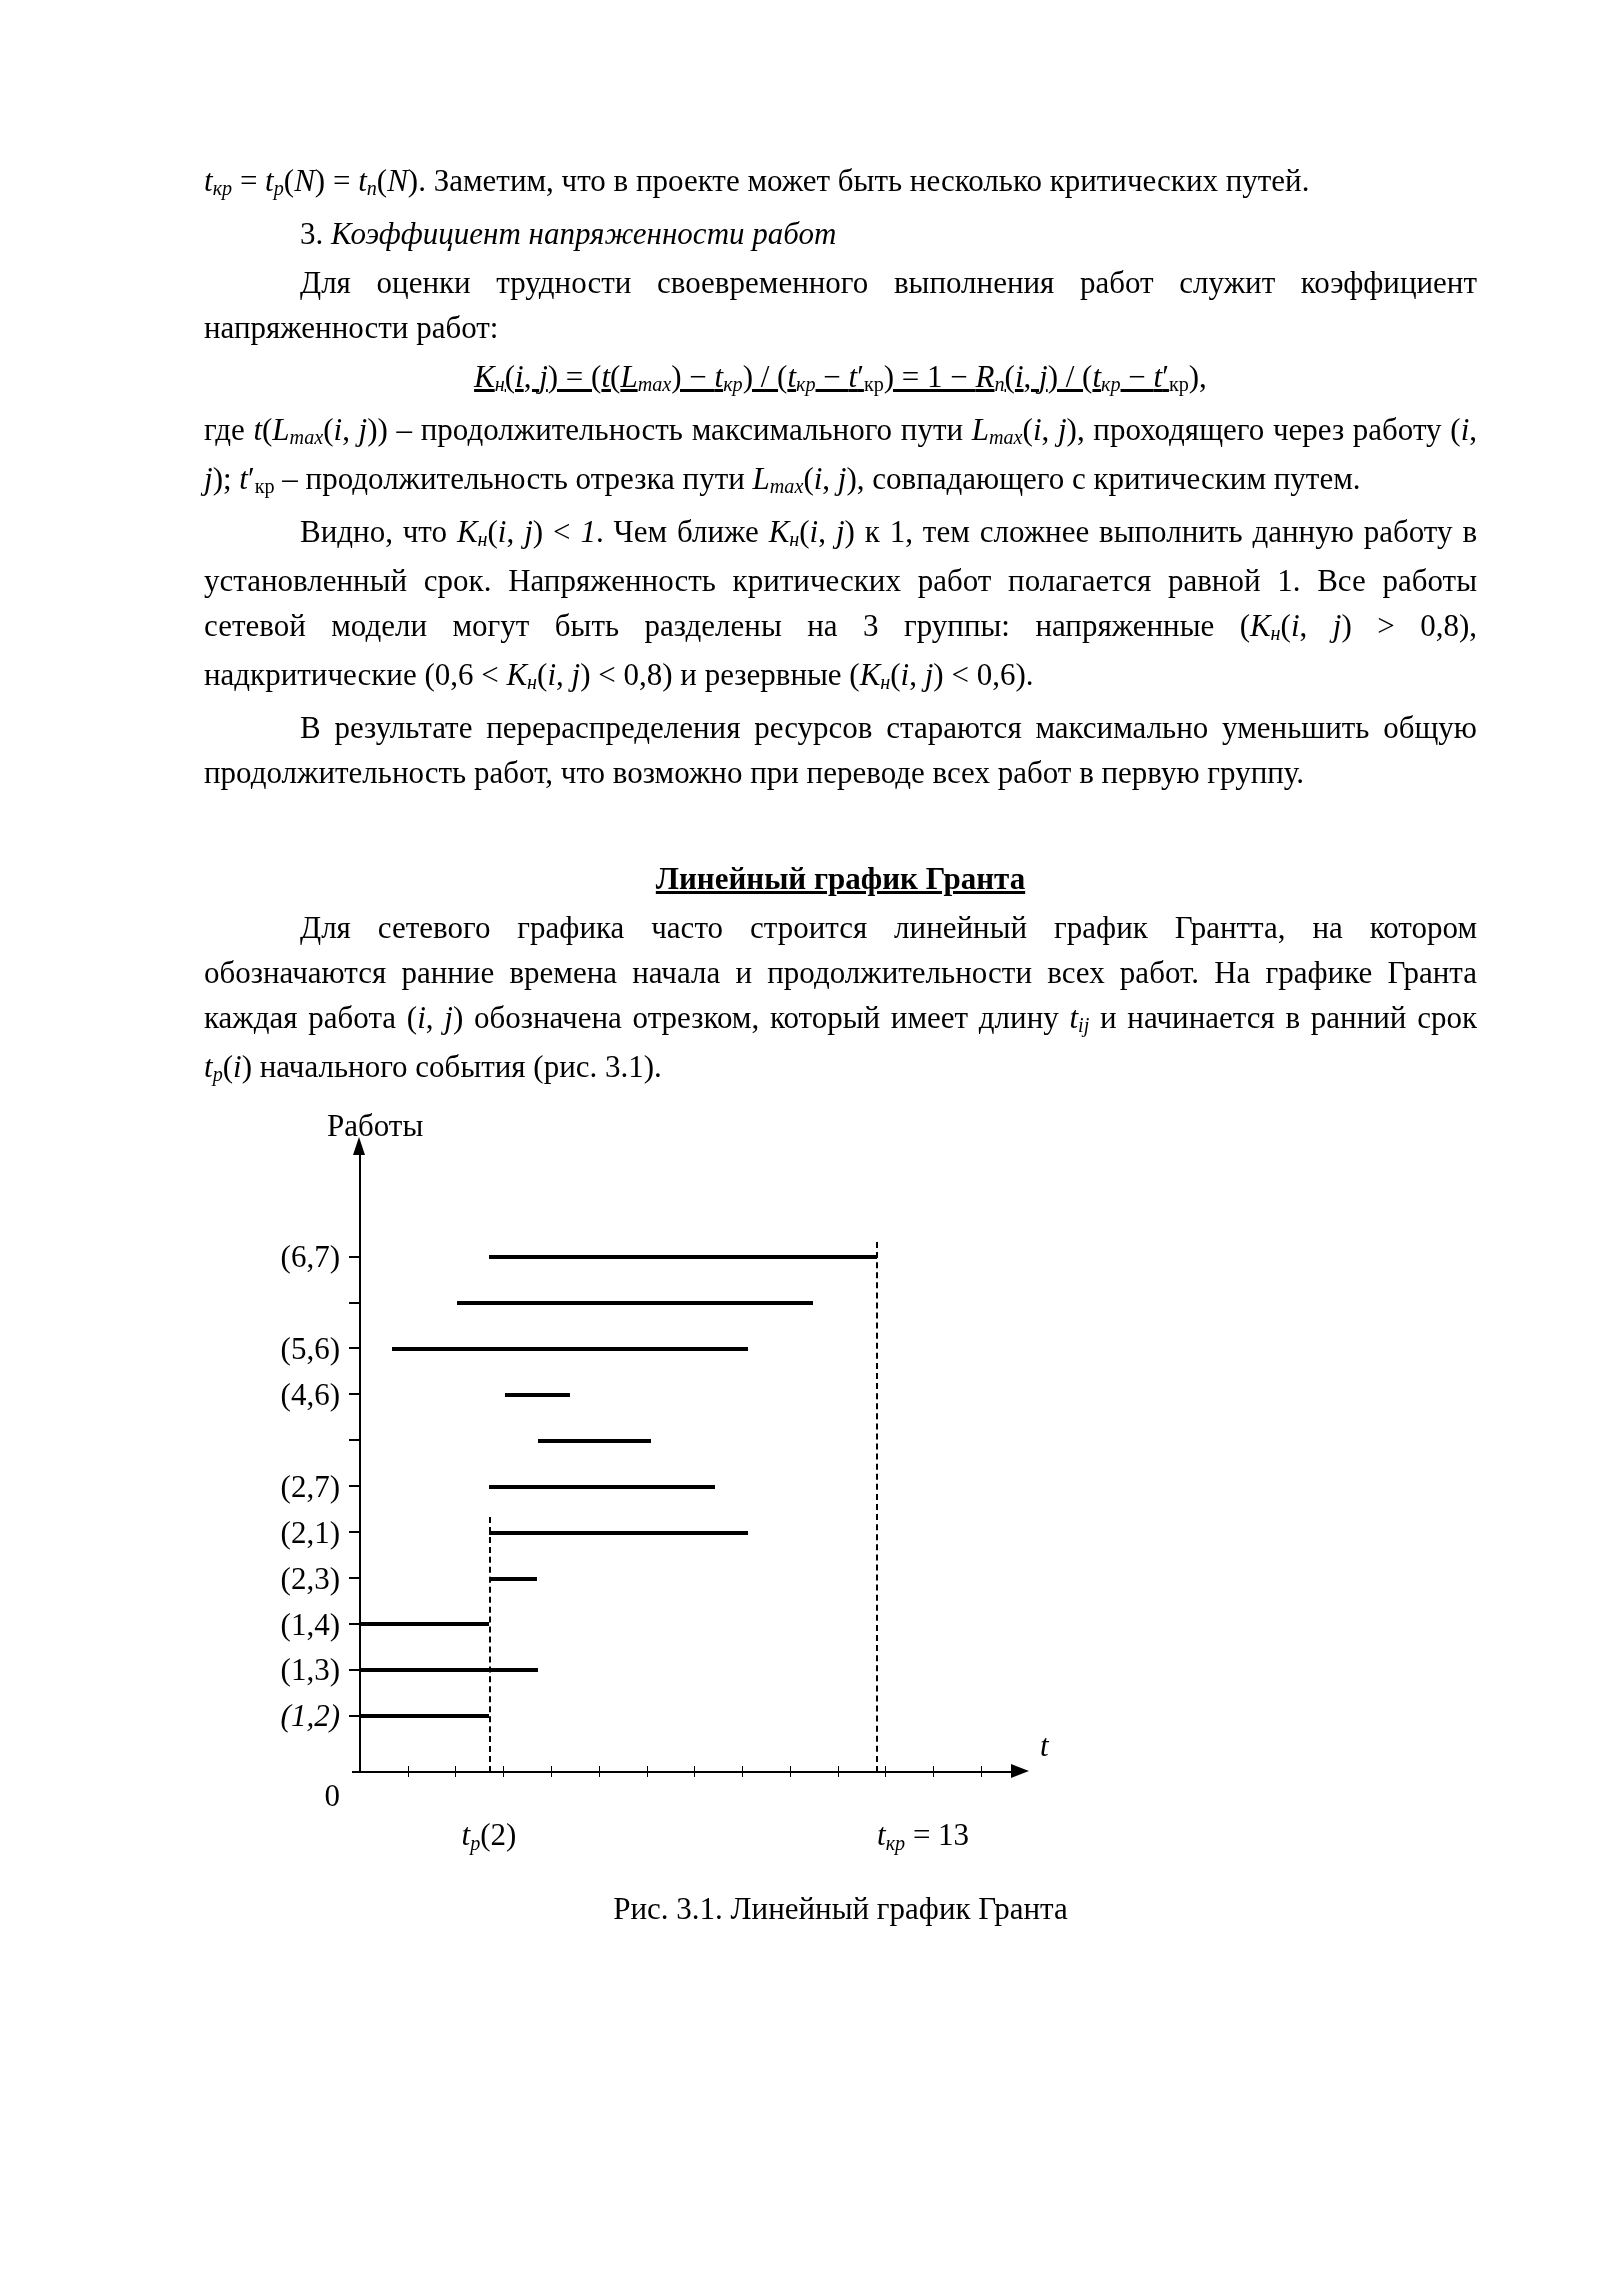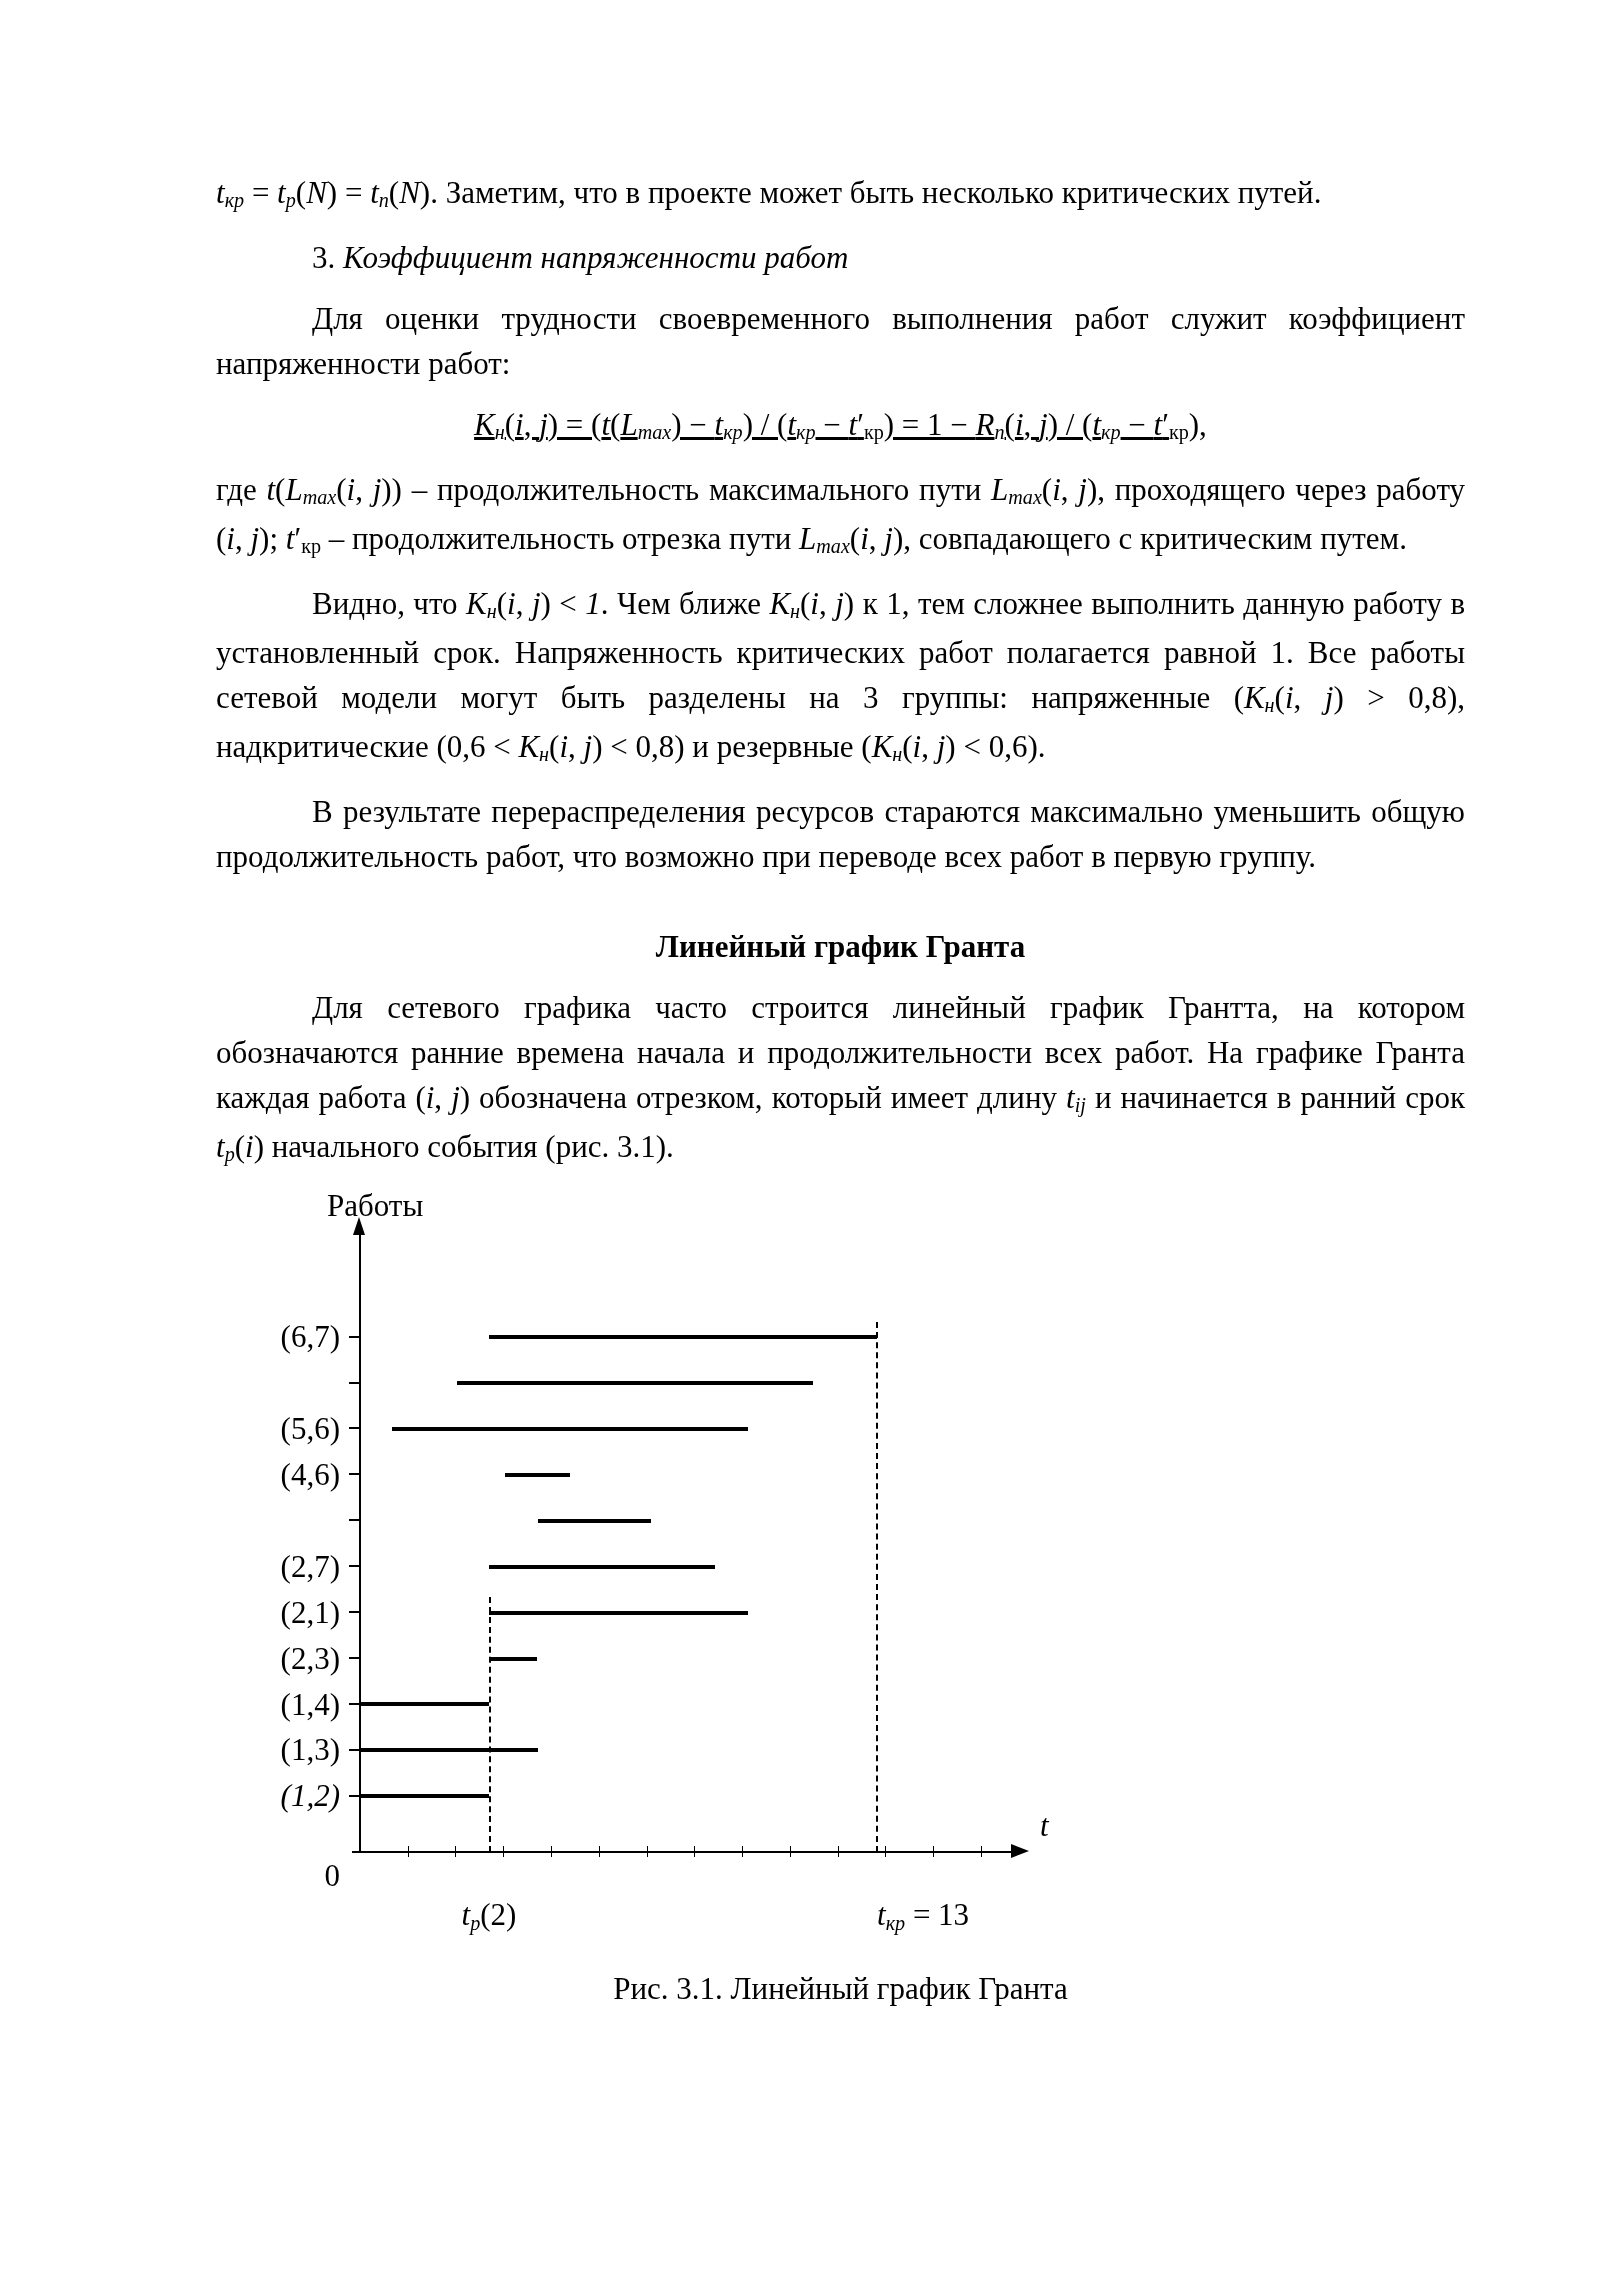--- a/index.html
+++ b/index.html
@@ -6,24 +6,24 @@
   .page{
     position:relative;
     width:1622px;height:2295px;
     background:#ffffff;
     color:#000;
     font-family:"Liberation Serif","DejaVu Serif",serif;
     font-size:31px;line-height:45px;
     overflow:hidden;
   }
   .content{position:absolute;left:200px;top:154px;width:1281px;}
-  .para{margin:16px;text-align:justify;}
+  .para{margin:4px;text-align:justify;}
   .indent{text-indent:96px;}
   .formula{margin:0;text-align:center;text-decoration:underline;}
-  .heading{margin:45px 0 0 0;font-size:31px;line-height:45px;text-align:center;font-weight:bold;}
+  .heading{margin:61px 0 0 0;font-size:31px;line-height:45px;text-align:center;font-weight:bold;text-decoration:underline;}
   .caption{margin:22px 0 0 0;text-align:center;}
   .chart{position:relative;width:1622px;height:753px;margin-left:-200px;margin-top:18.3px;}
   .ctext{position:absolute;font-size:31px;line-height:45px;white-space:nowrap;}
   .rowlab{text-align:right;}
   .it{font-style:italic;}
   .sb{font-size:65%;position:relative;bottom:-0.22em;}
 </style>
 </head>
 <body>
 

